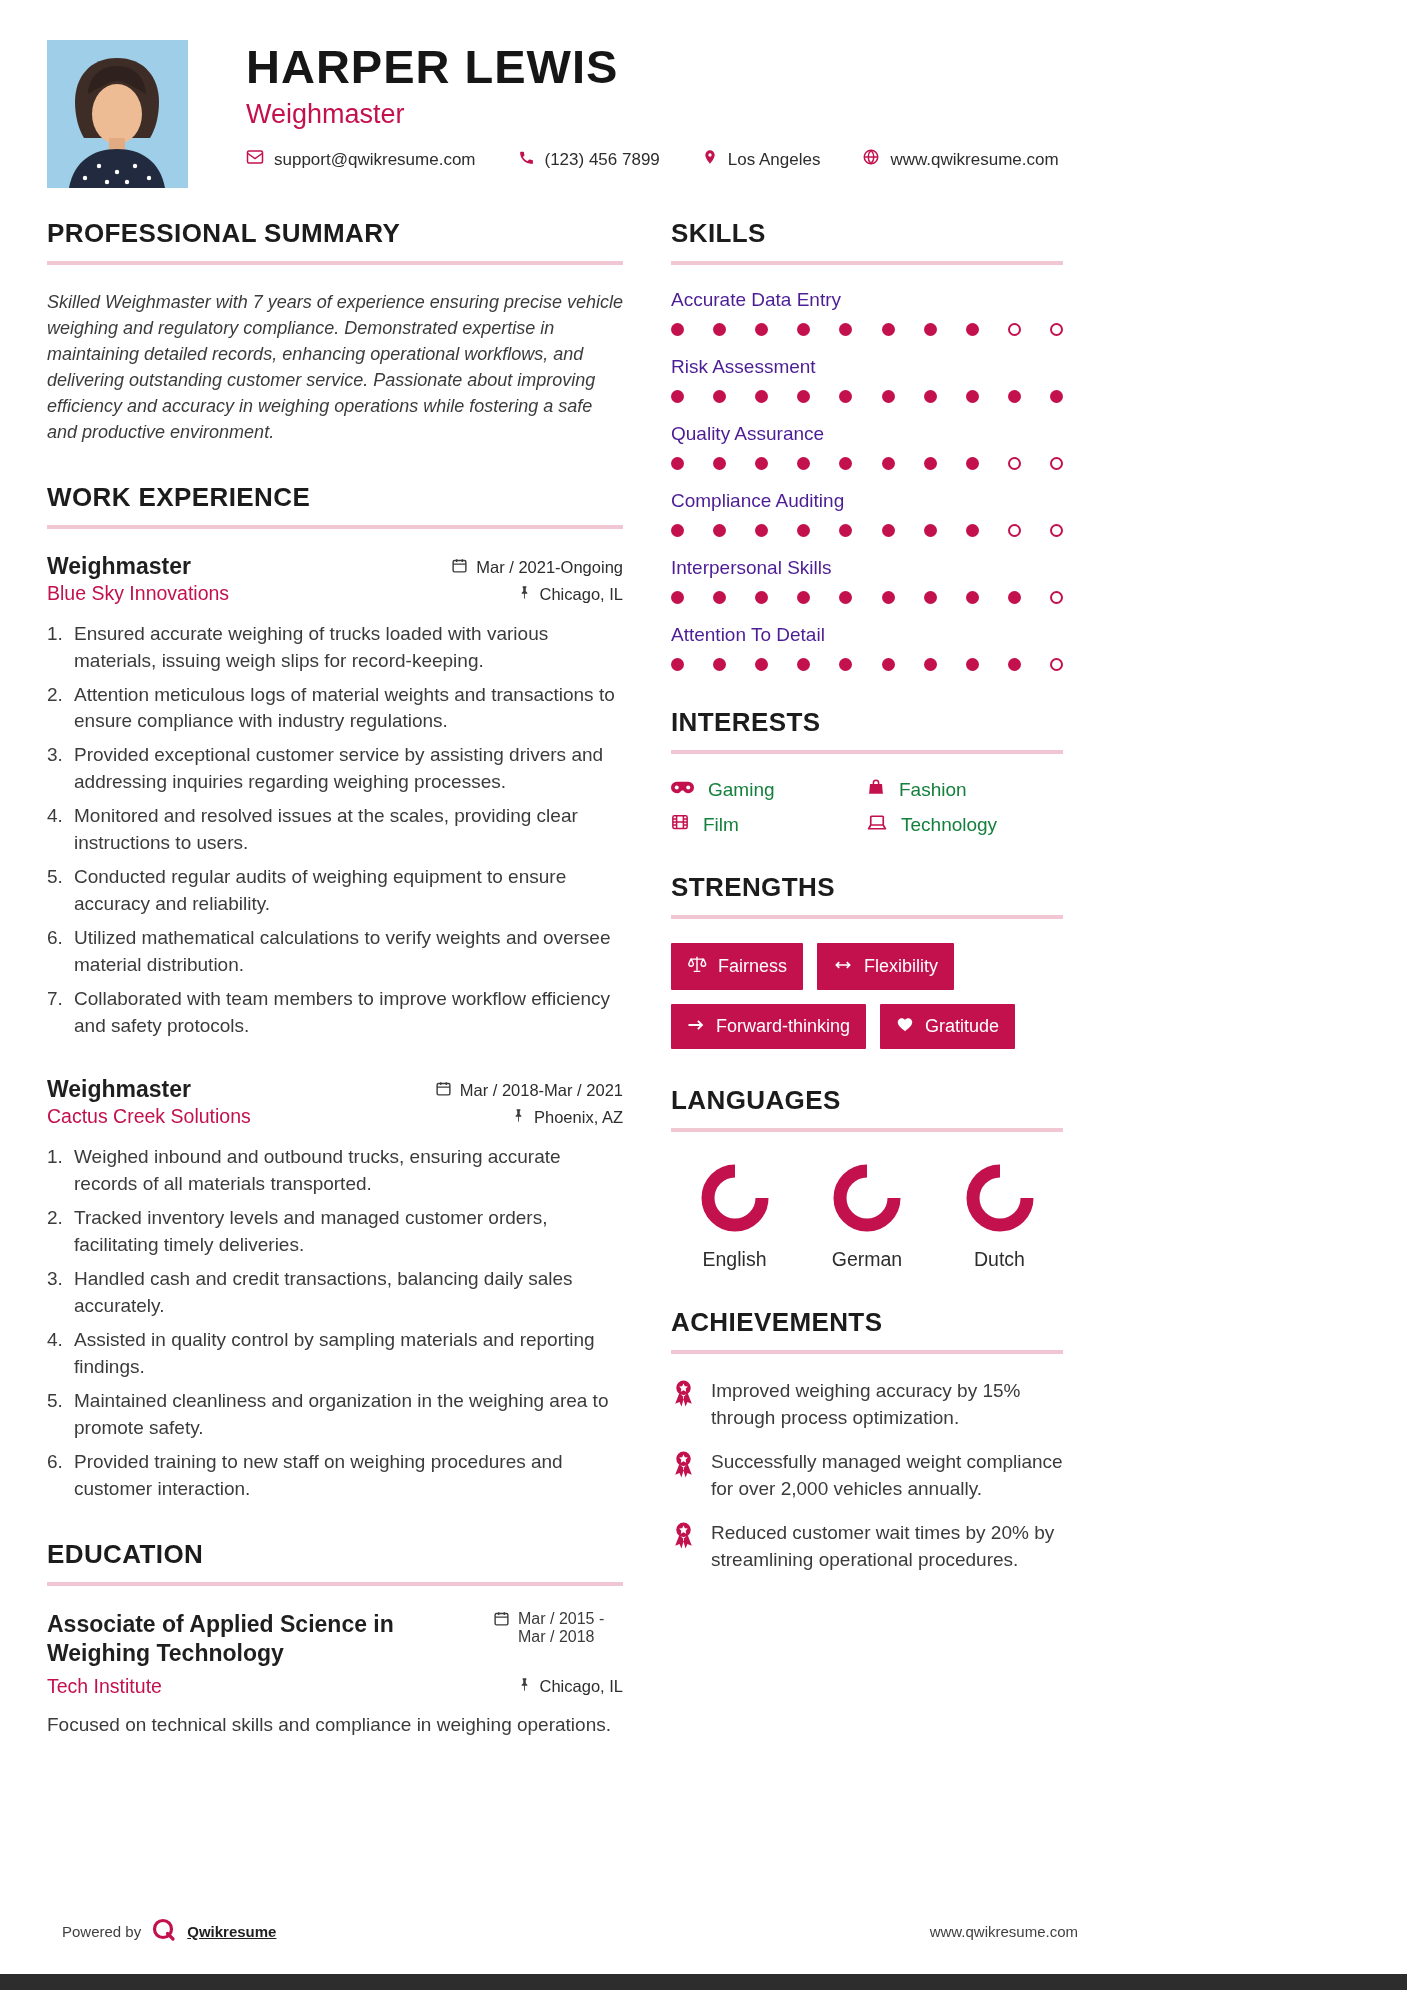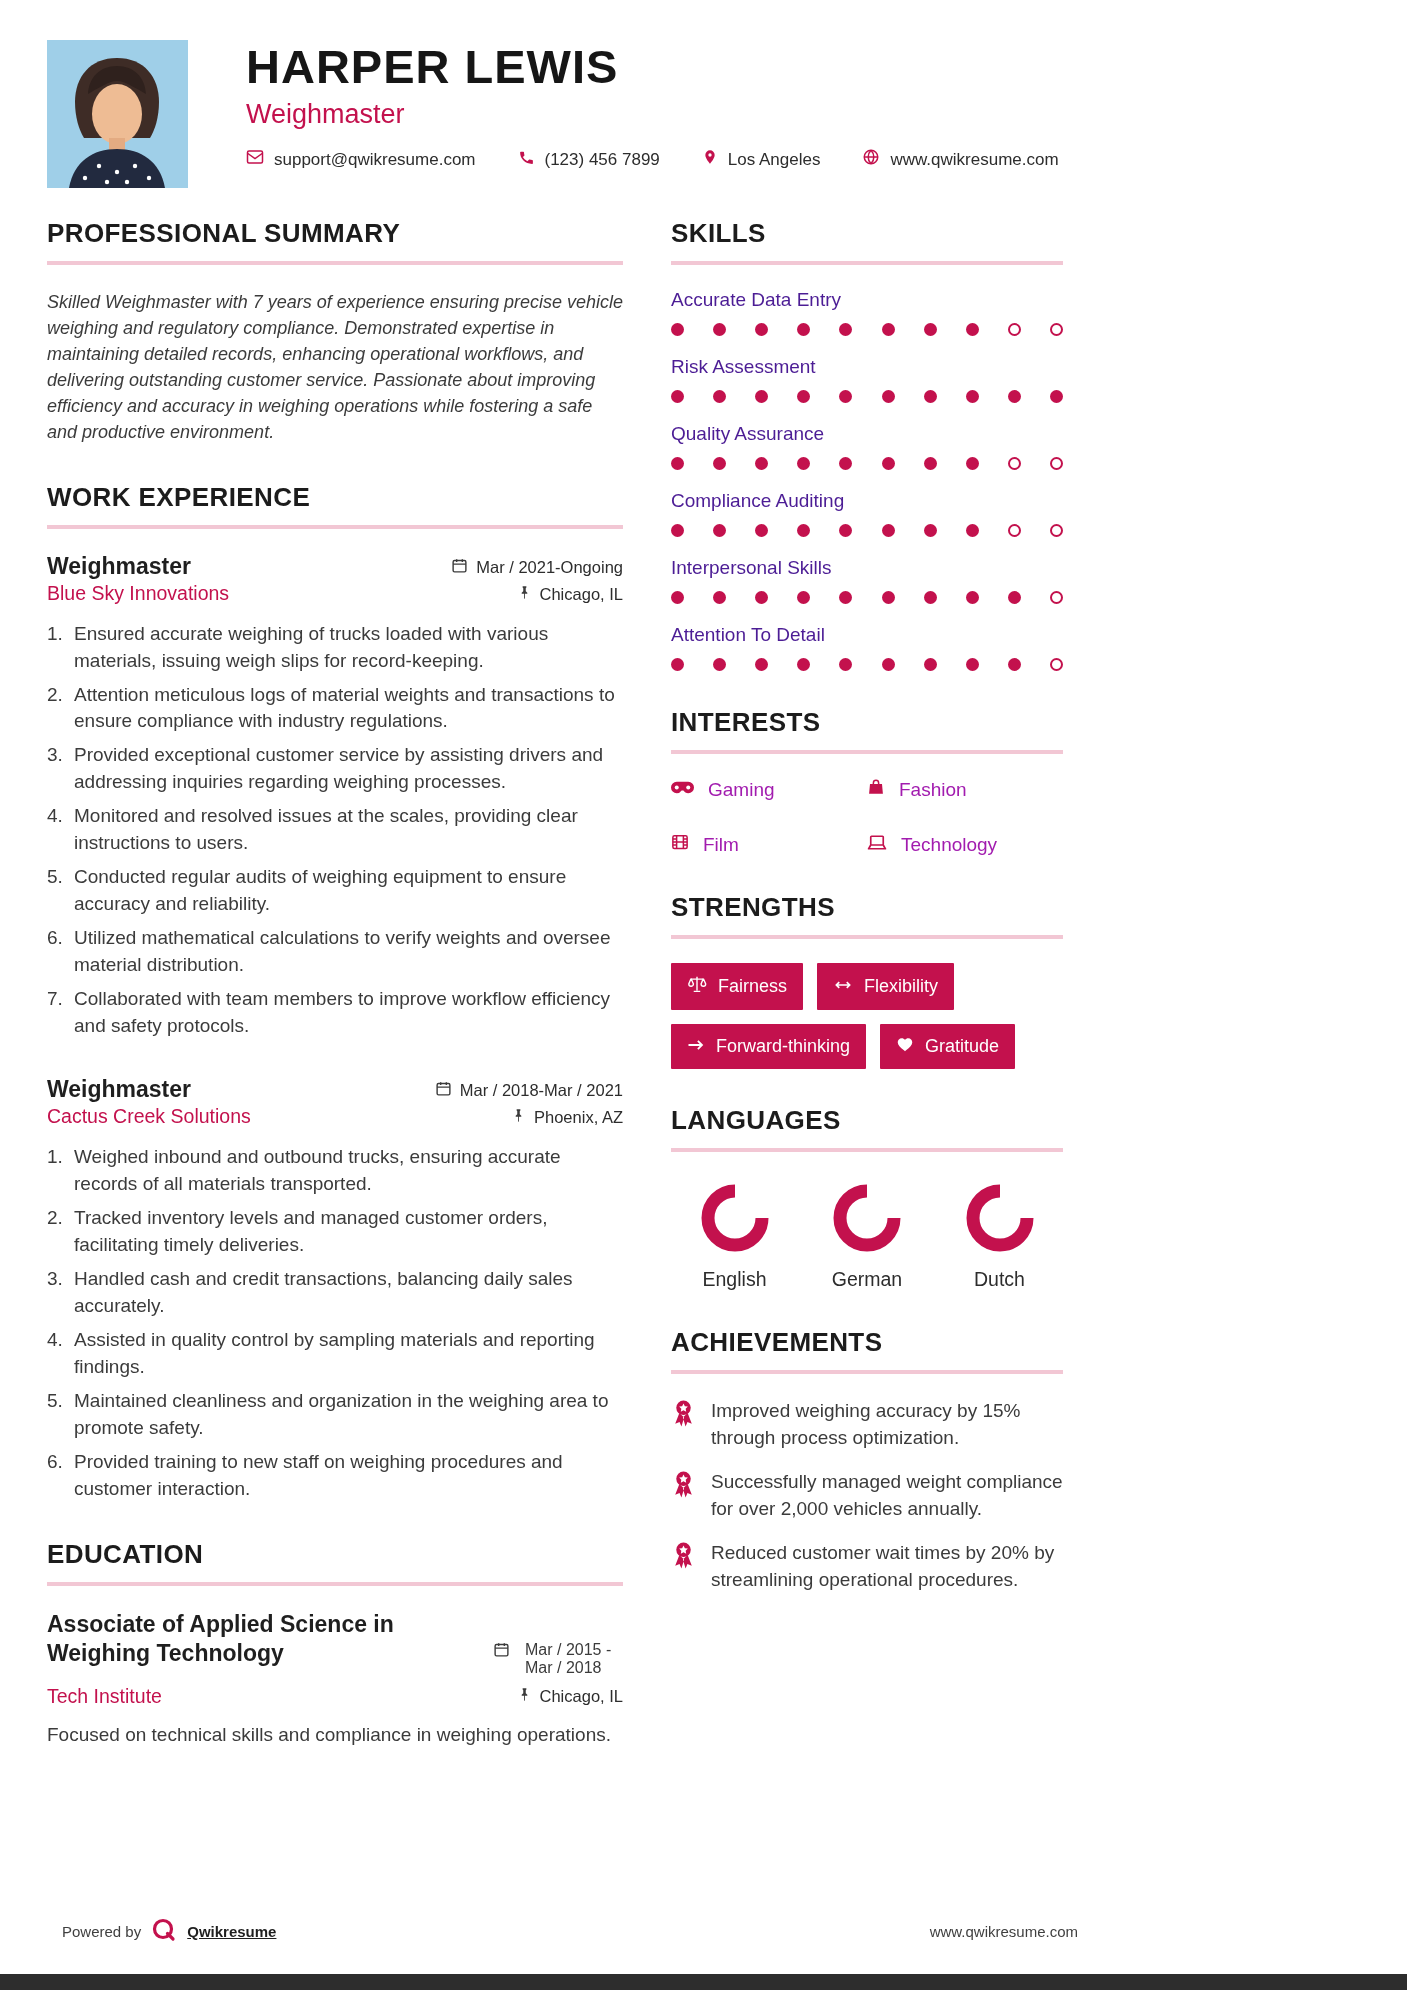--- a/index.html
+++ b/index.html
@@ -37,32 +37,32 @@
   .job-meta { font-size:16.5px; color:#2d2d2d; display:flex; align-items:center; gap:8px; flex:none; }
   .job-sub { display:flex; justify-content:space-between; align-items:flex-end; margin-top:2px; }
   .company { color:var(--accent); font-size:19.5px; }
   ol.bullets { margin:16px 0 0; padding:0; list-style:none; counter-reset:b; font-size:19px; line-height:1.42; }
   ol.bullets li { counter-increment:b; position:relative; padding-left:27px; margin-bottom:7px; }
   ol.bullets li::before { content:counter(b) "."; position:absolute; left:0; color:var(--body); }
 
   
   .edu-head { display:flex; justify-content:space-between; }
   .edu-degree { font-size:23px; font-weight:700; color:#1f1f1f; width:420px; line-height:1.25; }
-  .edu-date { width:130px; font-size:16px; display:flex; gap:15px;margin-top:31px; }
+  .edu-date { width:130px; font-size:16px; display:flex; gap:8px; }
   .edu-sub { display:flex; justify-content:space-between; margin-top:8px; align-items:baseline; }
   .edu-note { font-size:19px; margin-top:16px; }
 
   
   .skill-name { font-size:19px; color:#4c1d95; }
   .dots { display:flex; justify-content:space-between; margin:12px 0 20px; }
   .dot { width:13px; height:13px; border-radius:50%; background:var(--accent); }
   .dot.empty { background:#fff; border:2.5px solid var(--accent); }
 
   
-  .interests-grid { display:grid; grid-template-columns:1fr 1fr; row-gap:32px; font-size:19px; color:#a21caf; }
+  .interests-grid { display:grid; grid-template-columns:1fr 1fr; row-gap:12px; font-size:19px; color:#15803d; }
   .interest { display:flex; align-items:center; gap:14px; }
 
   
   .strengths { display:flex; flex-wrap:wrap; gap:14px; }
   .badge { display:inline-flex; align-items:center; gap:11px; background:var(--accent); color:#fff;
            font-size:18px; padding:12px 16px; border-radius:1px; }
 
   
   .langs { display:flex; justify-content:space-between; padding:8px 6px 0; }
   .lang { display:flex; flex-direction:column; align-items:center; width:115px; }

